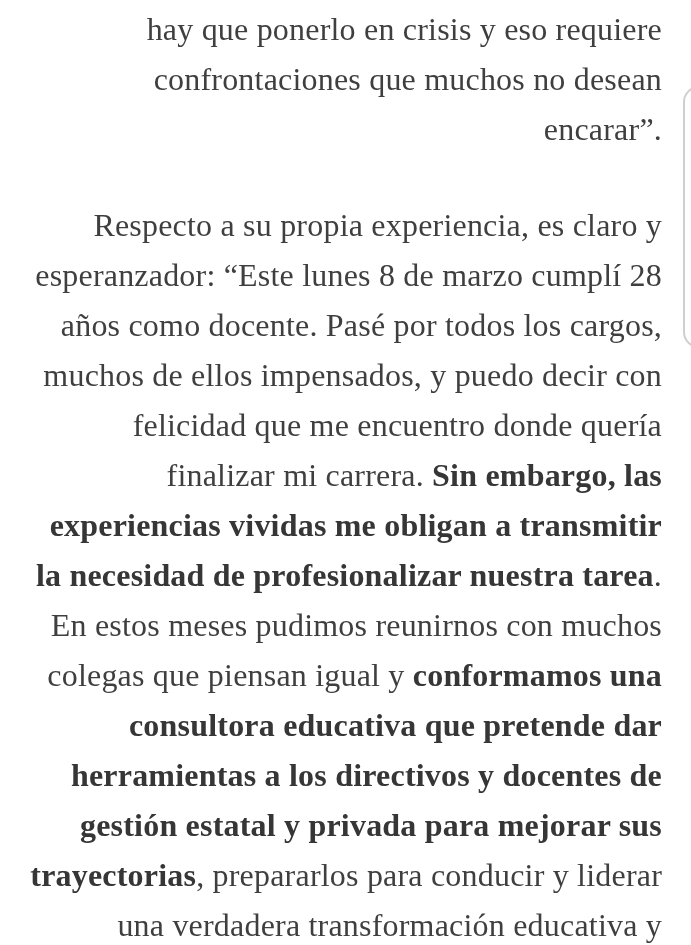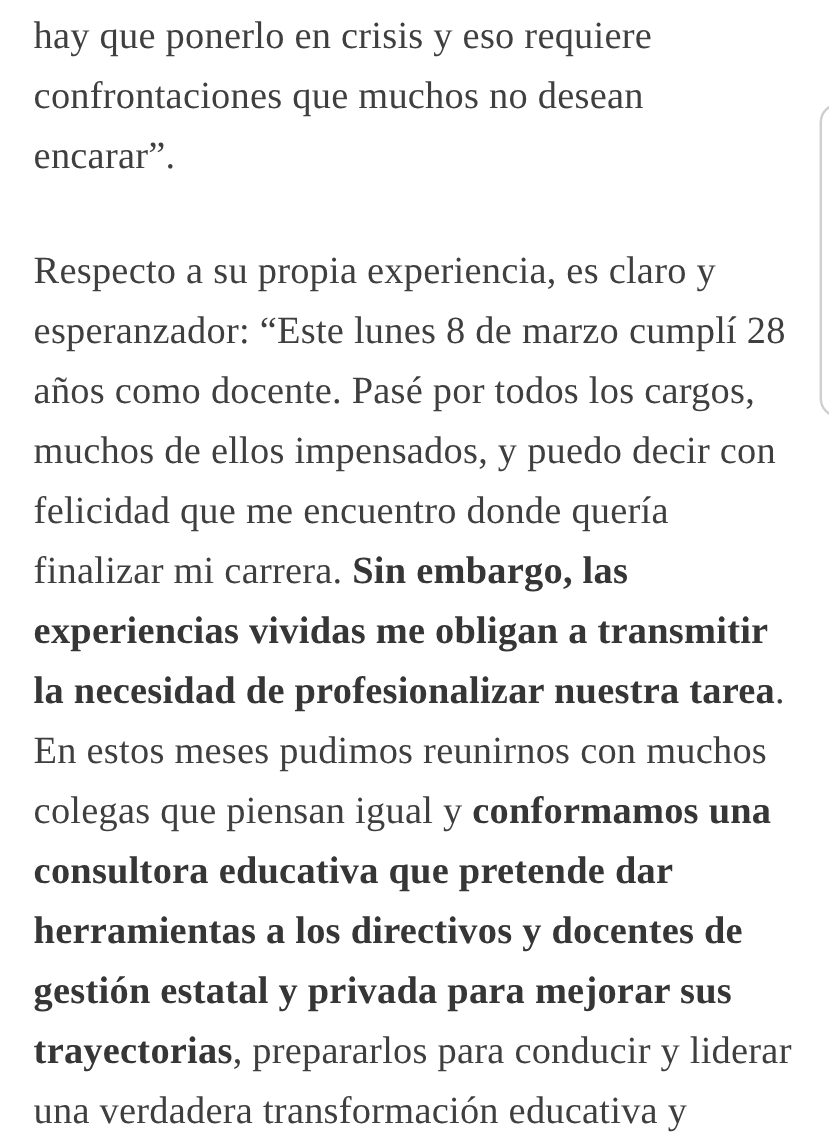--- a/index.html
+++ b/index.html
@@ -18,21 +18,21 @@
     position: absolute;
     top: 4px;
     left: 28px;
     width: 634px;
   }
   .paragraph {
     font-size: 32px;
     line-height: 50px;
     color: #3f3f3f;
     margin: 0 0 46px 0;
-    text-align: left;
+    text-align: right;
     letter-spacing: 0.2px;
   }
   .seg { font-weight: 400; }
   .seg.bold { font-weight: 700; color: #363636; }
   .scroll-pill {
     position: absolute;
     top: 86px;
     left: 683px;
     width: 46px;
     height: 262px;

